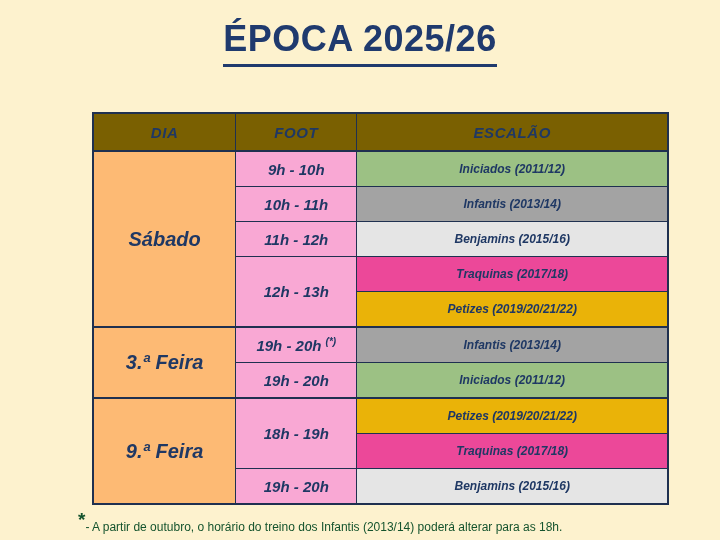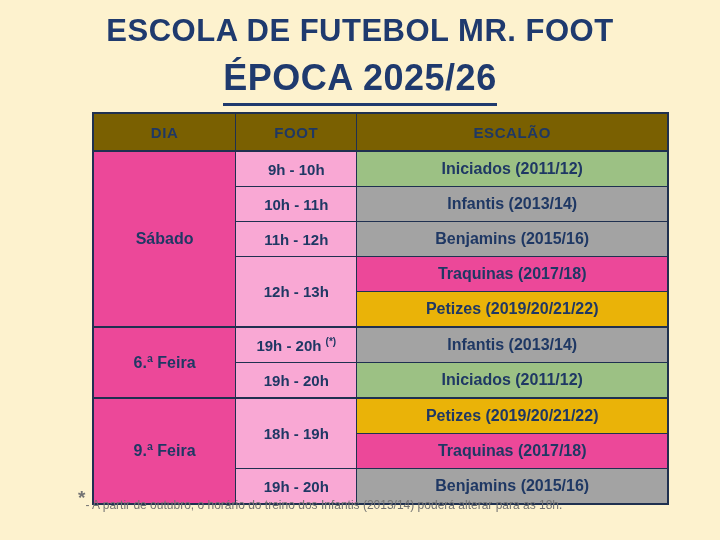--- a/index.html
+++ b/index.html
@@ -36,20 +36,21 @@
     display: inline-block;
     border-bottom: 3px solid #1F3A6E;
     padding-bottom: 1px;
   }
 
   .schedule-wrap {
     position: absolute;
     left: 92px;
     top: 112px;
     width: 577px;
+    font-style: italic;
   }
   table.schedule {
     border-collapse: collapse;
     width: 100%;
     table-layout: fixed;
     border: 2px solid #1F3050;
   }
   table.schedule td, table.schedule th {
     border: 1px solid #1F3050;
     text-align: center;
@@ -64,69 +65,68 @@
     font-size: 15px;
     height: 36px;
     letter-spacing: 0.6px;
     border-bottom: 2px solid #1F3050;
   }
   .col-dia { width: 133px; }
   .col-hora { width: 113px; }
   .col-esc  { width: 290px; }
 
   td.dia {
-    background: #ec4899;
-    font-size: 16px;
+    background: #fdba74;
+    font-size: 20px;
     border-right: 2px solid #1F3050;
   }
   td.hora {
     background: #f9a8d4;
     font-size: 15px;
     border-right: 2px solid #1F3050;
     height: 34px;
   }
   td.esc {
-    font-size: 16px;
+    font-size: 12px;
     height: 34px;
   }
   tr.day-start td { border-top: 2px solid #1F3050; }
 
   .sup {
     font-size: 10px;
     vertical-align: super;
     font-weight: bold;
   }
 
   .c-green  { background: #9CC184; }
   .c-lime   { background: #a3a3a3; }
-  .c-orange { background: #a3a3a3; }
+  .c-orange { background: #e5e5e5; }
   .c-blue   { background: #ec4899; }
   .c-pink   { background: #eab308; }
 
   .footnote {
     position: absolute;
     left: 78px;
-    top: 498px;
-    color: #737373;
+    top: 520px;
+    color: #14532d;
     font-size: 12px;
     line-height: 1.2;
     white-space: nowrap;
   }
   .footnote .star {
     font-size: 19px;
     font-weight: bold;
     vertical-align: super;
     line-height: 0;
   }
 </style>
 </head>
 <body>
 
 <div class="title-block">
-  <div class="title-line1">ESCOLA DE FUTEBOL MR. FOOT</div>
   <div><span class="title-line2">ÉPOCA 2025/26</span></div>
 </div>
 
 <div class="schedule-wrap">
   <table class="schedule">
     <colgroup>
       <col class="col-dia">
         <col class="col-hora">
         <col class="col-esc">
     </colgroup>
@@ -152,21 +152,21 @@
           <td class="esc c-orange">Benjamins (2015/16)</td>
         </tr>
         <tr>
           <td class="hora" rowspan="2"><span>12h - 13h</span></td>
           <td class="esc c-blue">Traquinas (2017/18)</td>
         </tr>
         <tr>
           <td class="esc c-pink">Petizes (2019/20/21/22)</td>
         </tr>
         <tr class="day-start">
-          <td class="dia" rowspan="2">6.ª Feira</td>
+          <td class="dia" rowspan="2">3.ª Feira</td>
           <td class="hora" rowspan="1"><span>19h - 20h</span> <span class="sup">(*)</span></td>
           <td class="esc c-lime">Infantis (2013/14)</td>
         </tr>
         <tr>
           <td class="hora" rowspan="1"><span>19h - 20h</span></td>
           <td class="esc c-green">Iniciados (2011/12)</td>
         </tr>
         <tr class="day-start">
           <td class="dia" rowspan="3">9.ª Feira</td>
           <td class="hora" rowspan="2"><span>18h - 19h</span></td>

